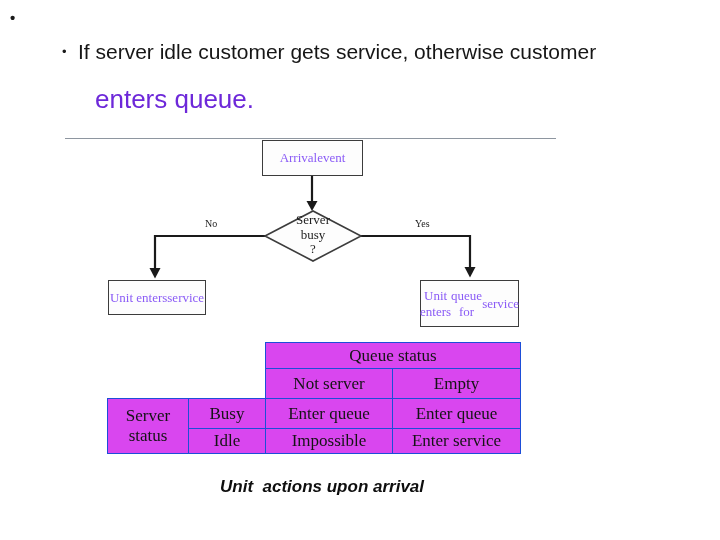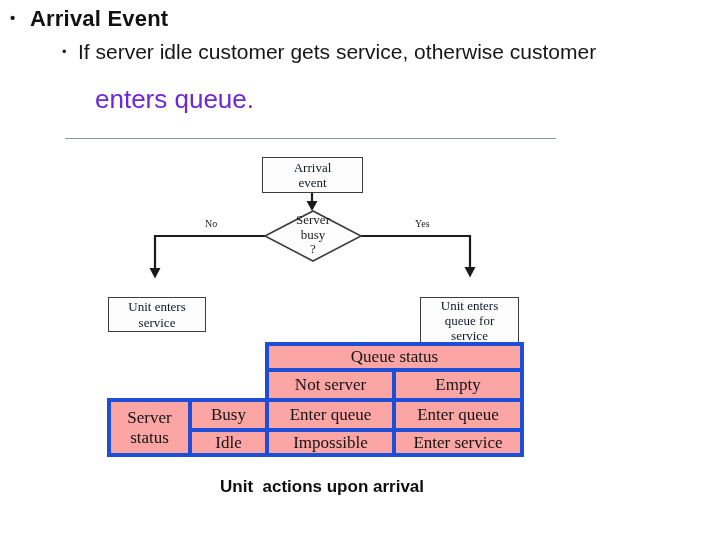--- a/index.html
+++ b/index.html
@@ -42,25 +42,25 @@
     left: 65px; top: 138px; width: 491px; height: 1px;
     background: #8e96a0;
   }
   svg.connectors {
     left: 0; top: 0; width: 720px; height: 540px;
     pointer-events: none;
   }
   .fbox {
     border: 1.5px solid #3c3c3c;
     background: #fdfdfd;
-    display: flex; flex-direction: column;
+    display: flex; flex-direction: row;
     align-items: center; justify-content: center;
     text-align: center;
     font-family: "Liberation Serif", serif;
-    font-size: 13px; line-height: 1.18; color: #0f172a; margin-top: 17px;
+    font-size: 13px; line-height: 1.18; color: #8b5cf6;
   }
   .box-start { left: 262px; top: 140px; width: 99px; height: 34px; }
   .box-left  { left: 108px; top: 280px; width: 96px; height: 33px; }
   .box-right { left: 420px; top: 280px; width: 97px; height: 45px; }
   .decision-text {
     left: 276px; top: 213px; width: 74px;
     text-align: center;
     font-family: "Liberation Serif", serif;
     font-size: 13px; line-height: 1.12; color: #1c1c1c;
   }
@@ -75,46 +75,46 @@
   .dtable {
     left: 107px; top: 342px;
   }
   table.grid {
     border-collapse: collapse;
     table-layout: fixed;
     font-family: "Liberation Serif", serif;
     font-size: 17px; color: #141414;
   }
   table.grid td {
-    border: 4px solid #1d4ed8;
+    border: 1px solid #1d4ed8;
     text-align: center;
     vertical-align: middle;
     padding: 0;
     line-height: 1.15;
-    background: #fca5a5;
+    background: #d946ef;
   }
   table.grid td.blank {
     border: none;
     background: transparent;
   }
 
   
   .caption {
     left: 220px; top: 477px;
     font-size: 17px; font-weight: bold; color: #0e0e0e;
     white-space: pre;
+    font-style: italic;
   }
 </style>
 </head>
 <body>
 
 <div class="slide">
 
   <div class="abs title-bullet">•</div>
-  <div class="abs title-text">Arrival Event</div>
 
   <div class="abs sub-bullet">•</div>
   <div class="abs sub-line1">If server idle customer gets service, otherwise customer</div>
   <div class="abs sub-line2">enters queue.</div>
 
   <div class="abs top-divider"></div>
 
   <svg class="abs connectors" viewBox="0 0 720 540" xmlns="http://www.w3.org/2000/svg">
 
     <line x1="312" y1="174" x2="312" y2="203" stroke="#1a1a1a" stroke-width="2.2"></line>

